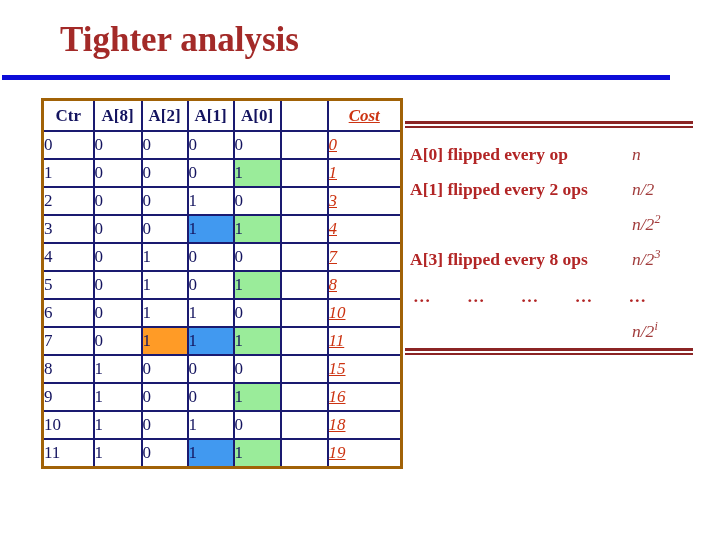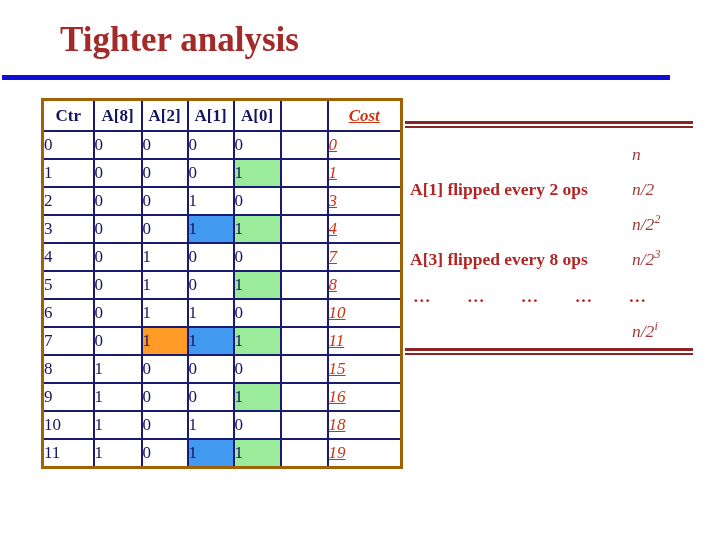--- a/index.html
+++ b/index.html
@@ -194,21 +194,21 @@
           <td class="hl-green bold">1</td>
           <td></td>
           <td class="cost">19</td>
         </tr>
       </tbody>
   </table>
 
   <div class="right-panel">
     <div class="double-rule rule-top"></div>
     <div id="cost-list">
-        <div class="cost-row" style="top: 55px;"><span class="expr"><span class="it">n</span></span></div>
+        <div class="cost-row" style="top: 55px;"><span class="lbl"><span>A[0] flipped every op</span></span><span class="expr"><span class="it">n</span></span></div>
         <div class="cost-row" style="top: 90px;"><span class="lbl"><span>A[1] flipped every 2 ops</span></span><span class="expr"><span class="it">n</span><span>/2</span></span></div>
         <div class="cost-row" style="top: 125px;"><span class="expr"><span class="it">n</span><span>/2</span><sup>2</sup></span></div>
         <div class="cost-row" style="top: 160px;"><span class="lbl"><span>A[3] flipped every 8 ops</span></span><span class="expr"><span class="it">n</span><span>/2</span><sup>3</sup></span></div>
         <div class="cost-row dots" style="top: 197px;">
           <span>…</span>
           <span>…</span>
           <span>…</span>
           <span>…</span>
           <span>…</span>
         </div>

